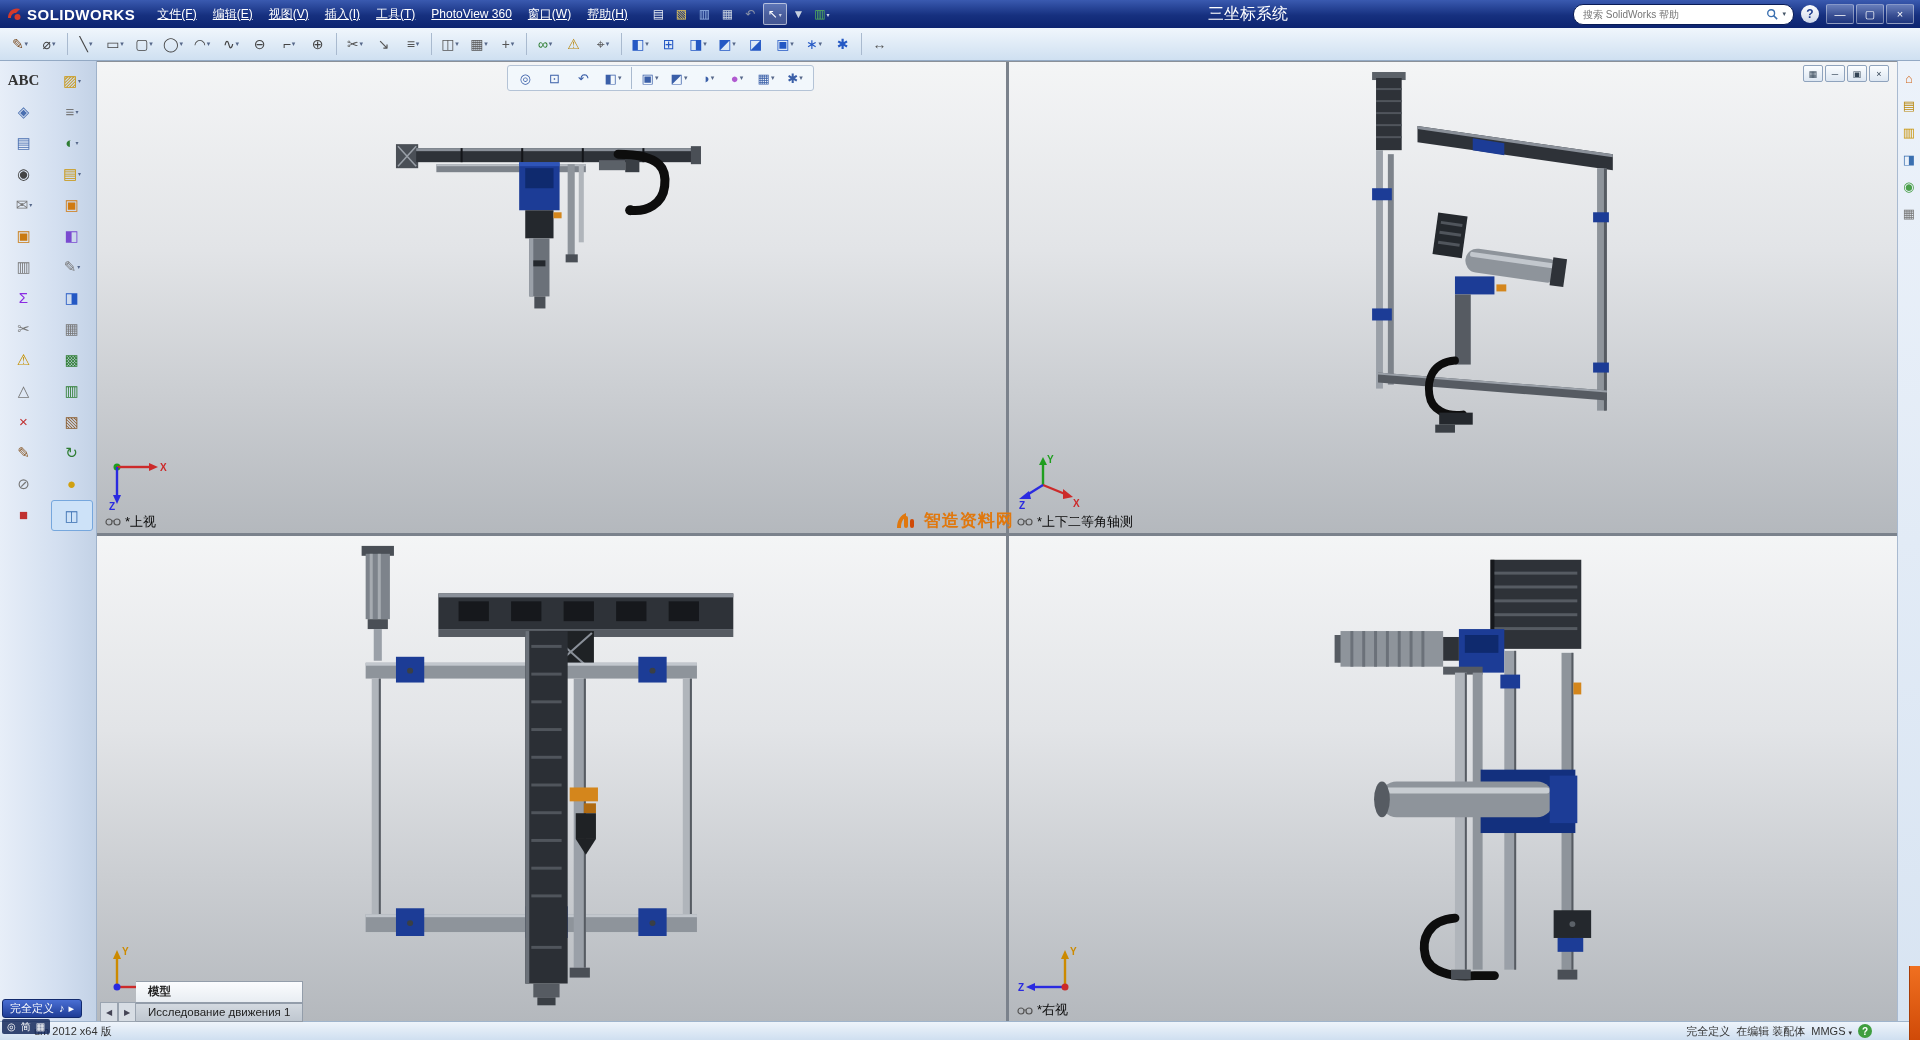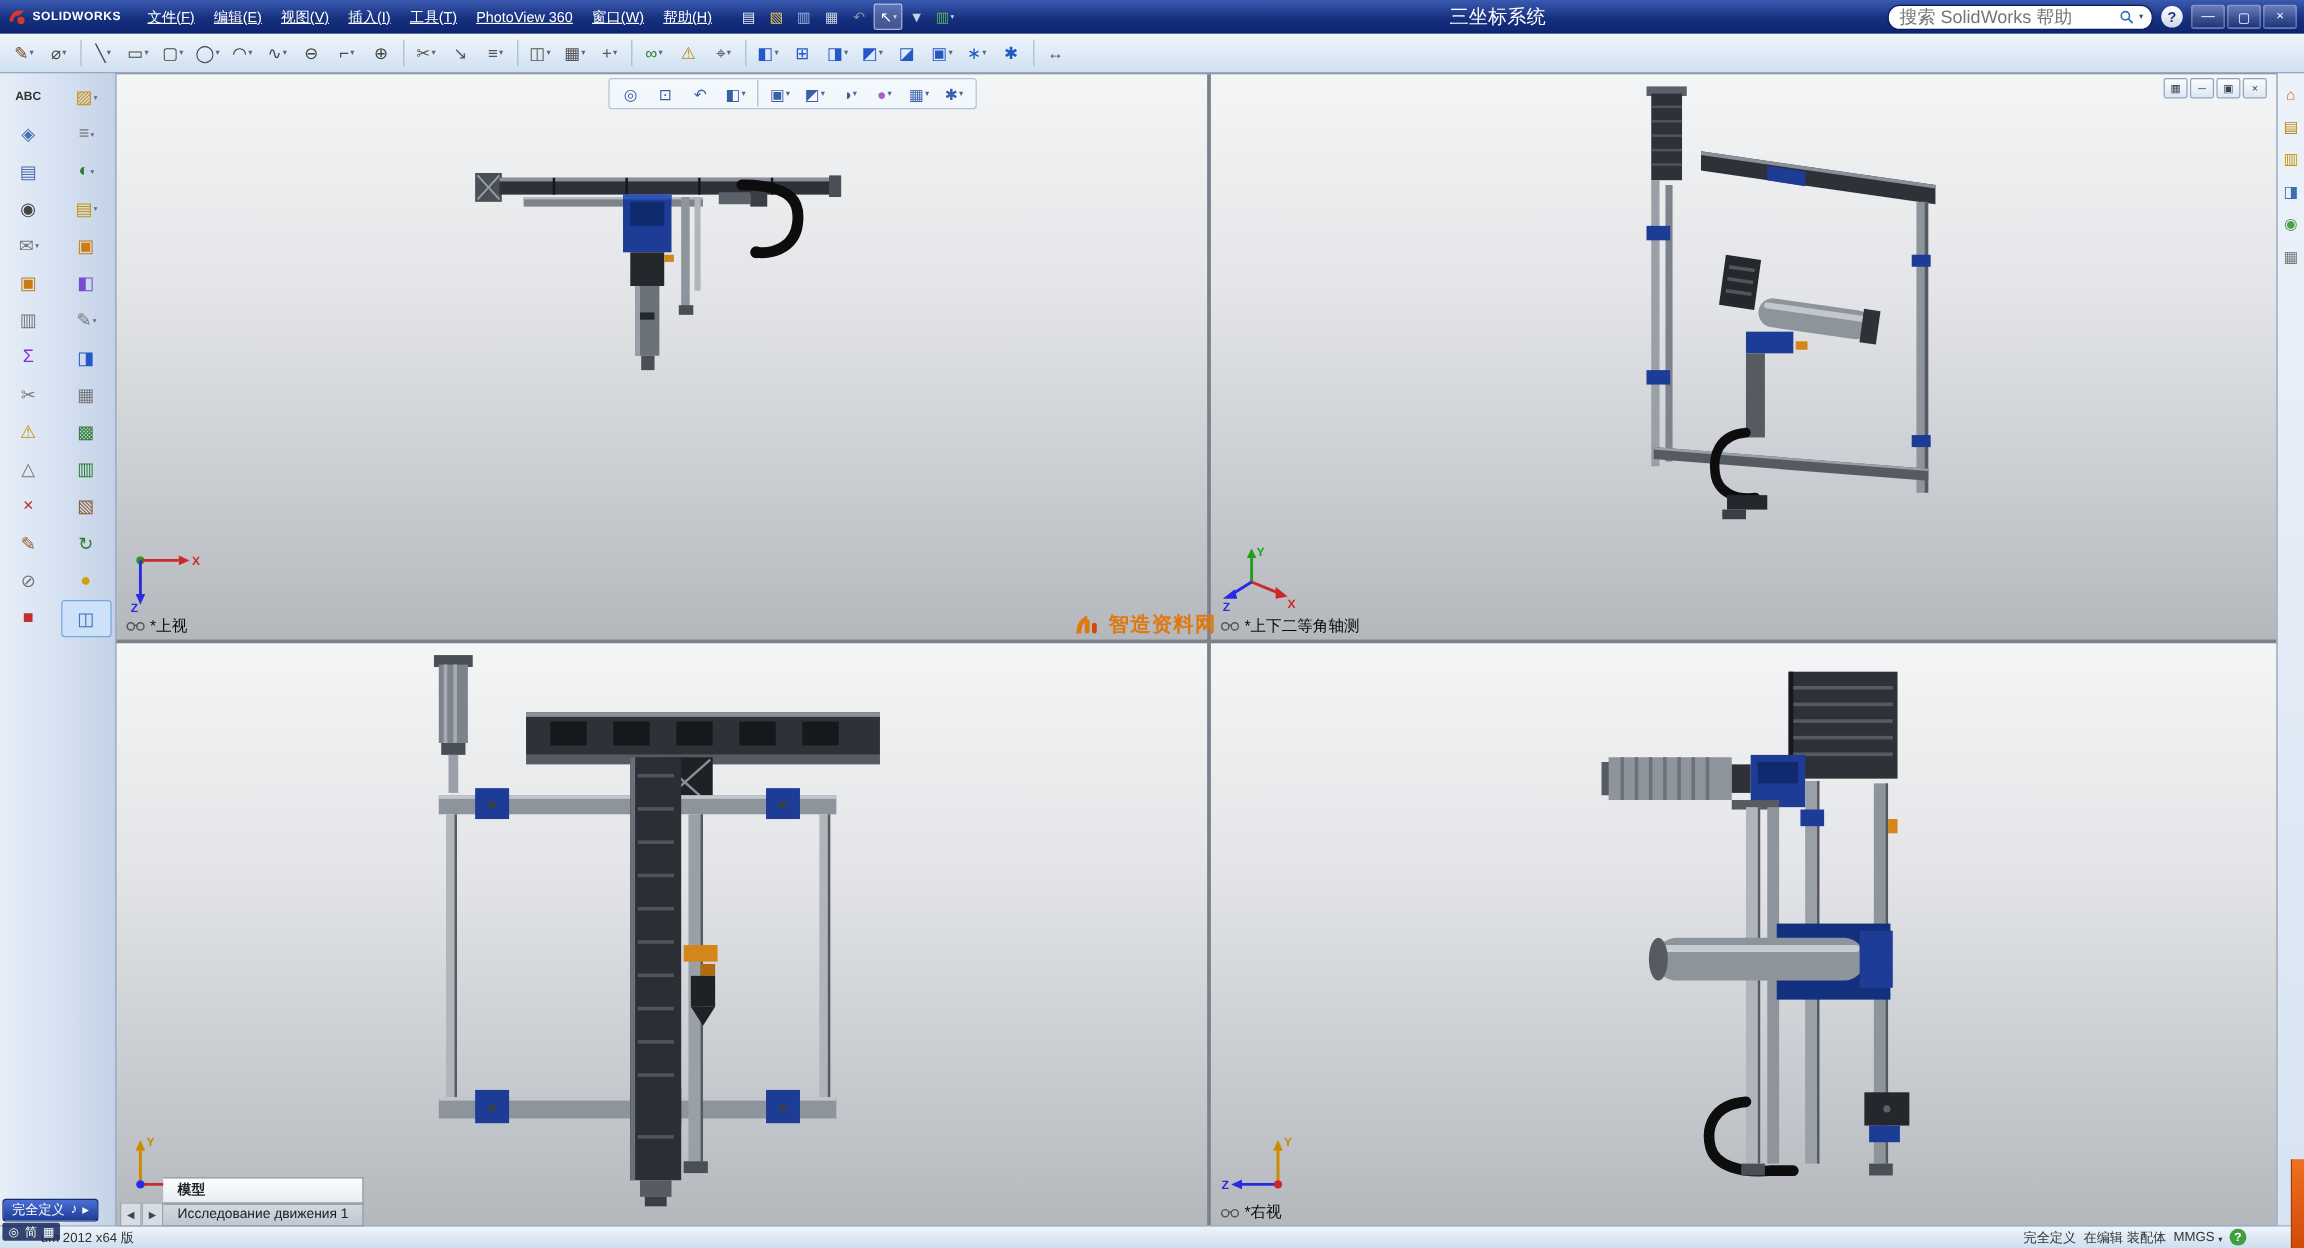--- a/index.html
+++ b/index.html
@@ -4,32 +4,32 @@
 <style>
   html,body{margin:0;padding:0;background:#888;}
   #app{position:relative;width:1920px;height:1040px;overflow:hidden;background:#b9bdc2;
        font-family:"Liberation Sans",sans-serif;user-select:none;}
 
   
   .titlebar{position:absolute;top:0;left:0;right:0;height:28px;display:flex;align-items:center;
     padding:0 6px;gap:2px;color:#fff;
     background:linear-gradient(#3a5ab0 0%,#16307f 55%,#0d2470 100%);z-index:100;}
   .logo{display:flex;align-items:center;gap:5px;margin-right:12px;}
-  .logo .brand{font-weight:bold;font-size:10px;letter-spacing:.5px;}
+  .logo .brand{font-weight:bold;font-size:15px;letter-spacing:.5px;}
   .menus{display:flex;align-items:center;}
   .menu-item{padding:3px 8px;font-size:12px;border-radius:2px;white-space:nowrap;text-decoration:underline;}
   .quick-icons{display:flex;align-items:center;margin-left:10px;gap:1px;}
   .ticon{width:22px;height:20px;display:flex;align-items:center;justify-content:center;font-size:12px;border-radius:2px;}
   .ticon .dd{font-size:6px;margin-left:1px;color:#cfd6e8;}
   .pressed-dark{background:rgba(255,255,255,.22);border:1px solid rgba(255,255,255,.55);}
   .doc-title{position:absolute;left:65%;transform:translateX(-50%);font-size:16px;white-space:nowrap;}
   .tb-right{margin-left:auto;display:flex;align-items:center;gap:7px;}
   .searchbox{display:flex;align-items:center;background:#fff;border-radius:10px;height:19px;width:205px;
     padding:0 7px;gap:4px;border:1px solid #0a1c55;}
-  .searchbox input{flex:1;border:none;outline:none;font-size:15px;color:#555;background:transparent;min-width:0;}
+  .searchbox input{flex:1;border:none;outline:none;font-size:10px;color:#555;background:transparent;min-width:0;}
   .searchbox .dd{font-size:7px;color:#456;}
   .help-btn{width:18px;height:18px;border-radius:50%;background:linear-gradient(#fefefe,#cfd8ea);
     color:#1d3b8c;font-weight:bold;font-size:12px;display:flex;align-items:center;justify-content:center;}
   .win-controls{display:flex;gap:2px;}
   .win-btn{width:26px;height:18px;display:flex;align-items:center;justify-content:center;font-size:11px;
     background:linear-gradient(rgba(255,255,255,.28),rgba(255,255,255,.06));
     border:1px solid rgba(255,255,255,.38);border-radius:2px;color:#fff;}
 
   
   .toolbar2{position:absolute;top:28px;left:0;right:0;height:32px;display:flex;align-items:center;
@@ -39,21 +39,21 @@
   .icon .g{line-height:1;}
   .icon .dd{font-size:7px;color:#56688a;margin-left:1px;}
   .vsep{width:1px;height:22px;background:#a9bacf;margin:0 3px;}
 
   
   .leftbar{position:absolute;top:61px;left:0;width:96px;bottom:18px;display:flex;
     background:linear-gradient(90deg,#e7eef8,#d3dff0 60%,#c3d2e6);border-right:1px solid #9fb2ca;z-index:30;}
   .sidecol{width:48px;display:flex;flex-direction:column;align-items:center;padding-top:5px;gap:2px;}
   .side-icon{width:40px;height:29px;display:flex;align-items:center;justify-content:center;
     font-size:15px;border-radius:3px;}
-  .side-icon.small{font-size:10px;font-weight:bold;}
+  .side-icon.small{font-size:15px;font-weight:bold;font-family:Liberation Serif, serif;}
   .side-icon .dd{font-size:6px;color:#56688a;margin-left:1px;}
   .pressed{background:#cde2f8;border:1px solid #76a7dd;}
 
   
   .graphics{position:absolute;top:61px;left:96px;right:22px;bottom:18px;background:#aeb2b7;
     border:1px solid #8a9099;}
   .vp{position:absolute;overflow:hidden;
     background:linear-gradient(180deg,#f4f5f6 0%,#e2e4e7 40%,#b4b8bd 100%);}
   .vp-tl{left:0;top:0;width:50.5%;height:49.1%;}
   .vp-tr{left:calc(50.5% + 3px);top:0;right:0;height:49.1%;}

